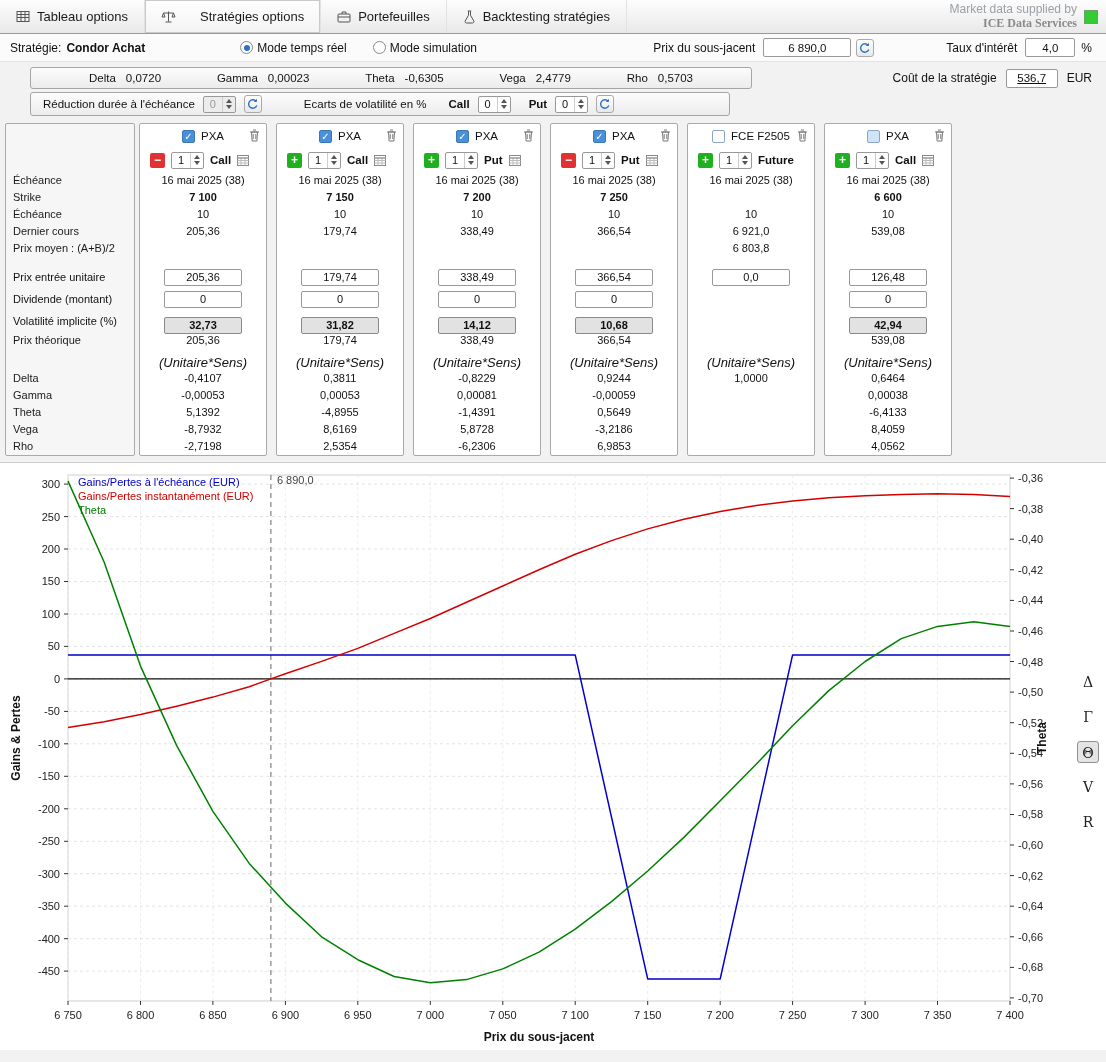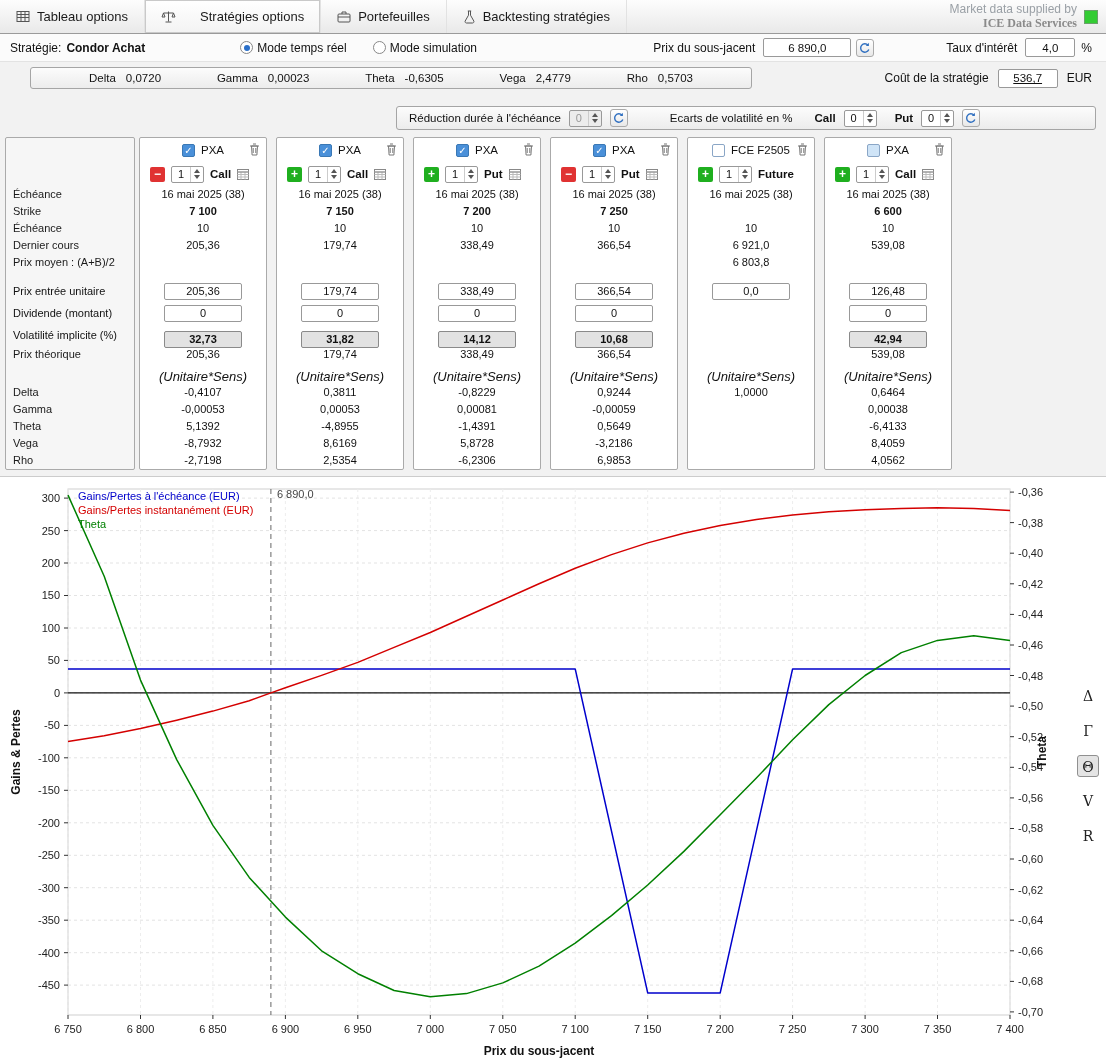--- a/index.html
+++ b/index.html
@@ -37,21 +37,21 @@
               background:linear-gradient(#fff,#e8e8e8); display:inline-flex; align-items:center; justify-content:center; }
 
   
   .bar3 { display:flex; align-items:center; margin:4px 10px 0 30px; height:24px; font-size:12px; }
   .gbox { width:722px; height:22px; border:1px solid #a5a5a5; border-radius:3px;
           background:linear-gradient(#fcfcfc,#ececec); display:flex; align-items:center;
           justify-content:space-between; padding:0 58px; font-size:11.5px; }
   .gpair { display:flex; gap:10px; }
   .cost { margin-left:auto; display:flex; align-items:center; gap:9px; }
 
-  .bar4 { margin:16px 10px 0 30px; height:26px; display:flex; font-size:11.5px;justify-content:flex-end; }
+  .bar4 { margin:2px 10px 0 30px; height:26px; display:flex; font-size:11.5px; }
   .abox { width:700px; height:24px; border:1px solid #a5a5a5; border-radius:3px;
           background:linear-gradient(#fcfcfc,#ececec); display:flex; align-items:center;
           gap:8px; padding:0 12px; }
 
   .numbox { display:inline-flex; align-items:center; height:17px; border:1px solid #999;
             border-radius:2px; background:#fff; flex:none; }
   .numbox.dis { background:#ececec; color:#999; }
   .numval { min-width:18px; text-align:center; font-size:11px; padding:0 2px; }
   .spin { display:flex; flex-direction:column; justify-content:center; gap:2px; padding:0 3px;
           border-left:1px solid #ccc; height:100%; }
@@ -186,21 +186,21 @@
         <span>Vega</span>
         <span>2,4779</span>
       </span>
     <span class="gpair">
         <span>Rho</span>
         <span>0,5703</span>
       </span>
   </div>
   <div class="cost">
     <span>Coût de la stratégie</span>
-    <input class="field" style="width: 60px; text-decoration: underline;" value="536,7">
+    <input class="field" style="width: 52px; text-decoration: underline;" value="536,7">
     <span style="margin-right:4px">EUR</span>
   </div>
 </div>
 
 <div class="bar4">
   <div class="abox">
     <span>Réduction durée à l'échéance</span>
     <span class="numbox dis">
       <span class="numval">0</span>
       <span class="spin">

